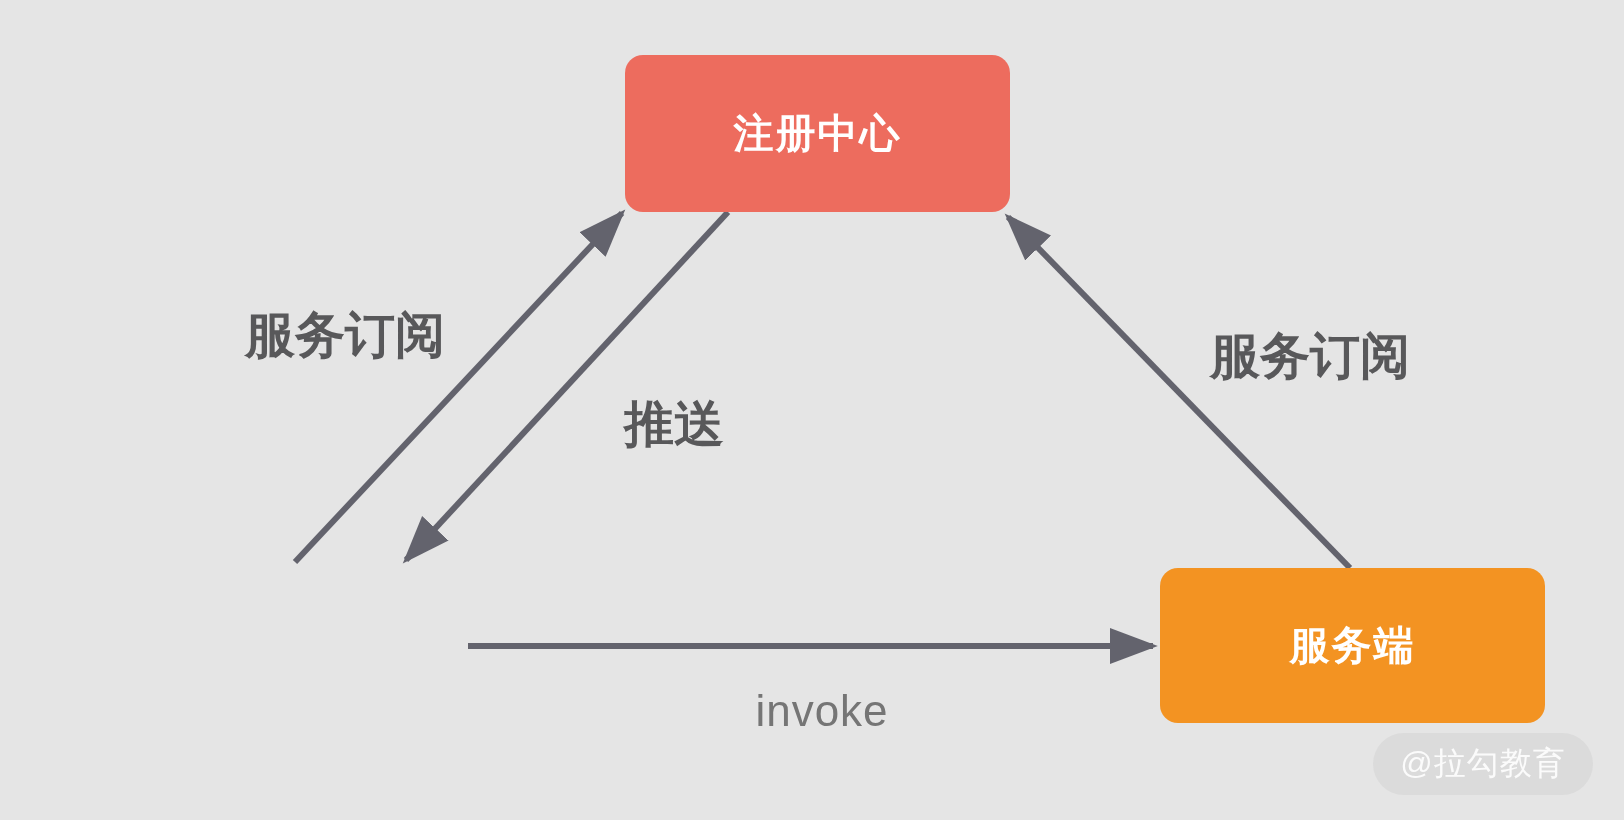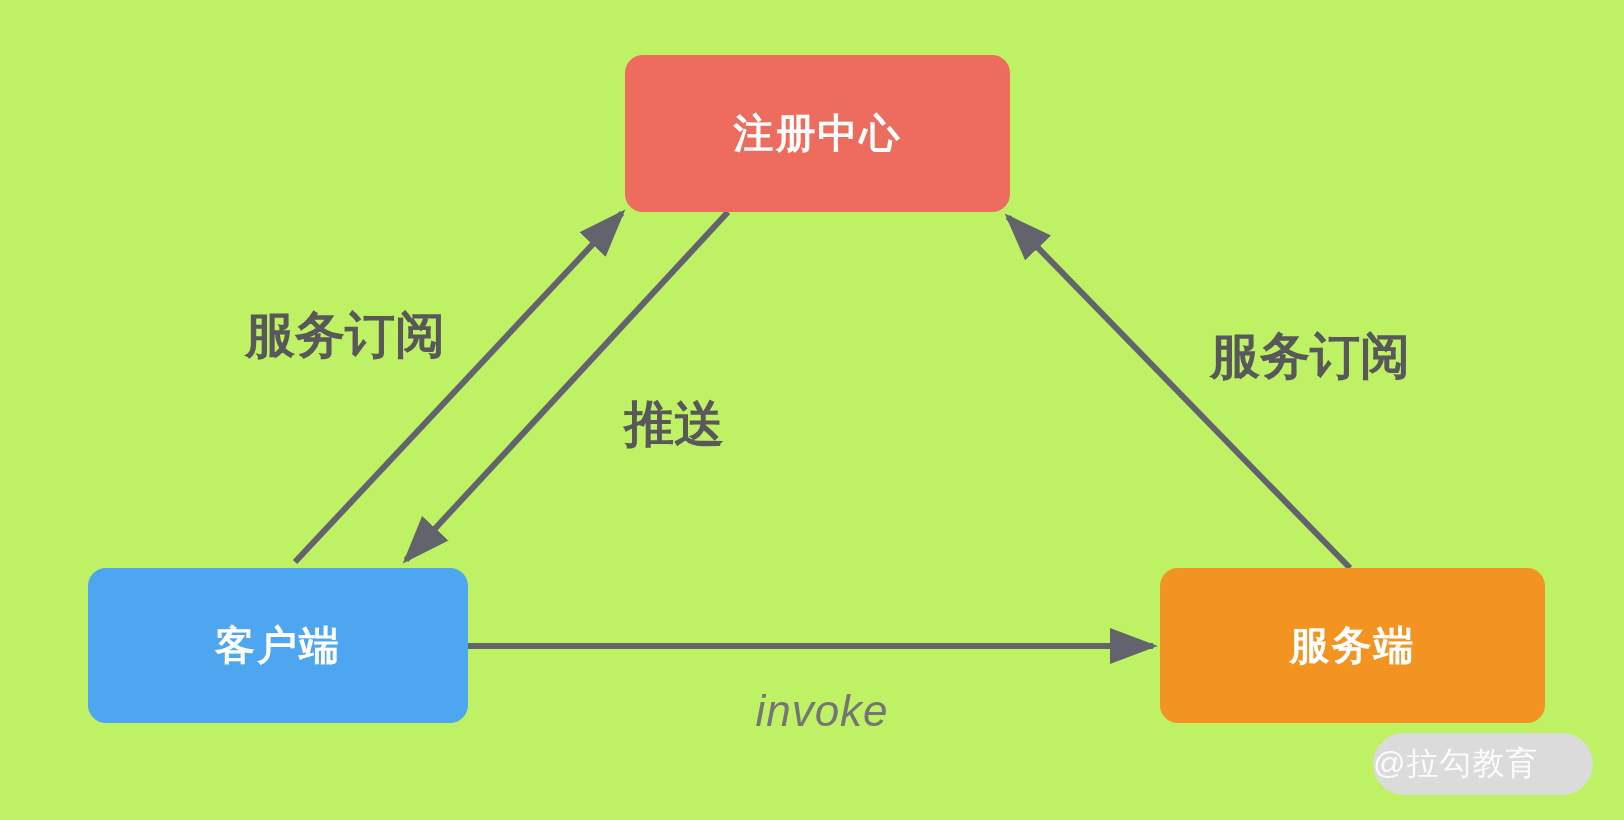--- a/index.html
+++ b/index.html
@@ -2,21 +2,21 @@
 <html><head>
 <meta charset="utf-8">
 <style>
   * { margin: 0; padding: 0; box-sizing: border-box; }
   html, body { background: #ffffff; }
   body { font-family: "Liberation Sans", "DejaVu Sans", sans-serif; }
   .canvas {
     position: relative;
     width: 1624px;
     height: 820px;
-    background: #bef264;
+    background: #e5e5e5;
     overflow: hidden;
   }
   .arrow-layer {
     position: absolute;
     left: 0; top: 0;
     width: 1624px;
     height: 820px;
   }
   .node {
     position: absolute;
@@ -36,29 +36,30 @@
     position: absolute;
     transform: translate(-50%, -50%);
     color: #58585A;
     font-size: 50px;
     font-weight: 600;
     white-space: nowrap;
   }
   .label-subscribe { left: 345px;  top: 335px; }
   .label-push      { left: 674px;  top: 424px; font-family: Liberation Mono, monospace; }
   .label-register  { left: 1310px; top: 356px; }
-  .label-invoke    { left: 822px;  top: 711px; font-size: 44px; font-weight: 500; color: #757575; letter-spacing: 1px; font-style: italic; }
+  .label-invoke    { left: 822px;  top: 711px; font-size: 44px; font-weight: 500; color: #757575; letter-spacing: 1px; }
   .watermark {
     position: absolute;
     left: 1373px; top: 733px;
     width: 220px; height: 62px;
     background: #DBDBDB;
     border-radius: 31px;
     display: flex;
     align-items: center;
+    justify-content: center;
     color: #FBFBFB;
     font-size: 32px;
     font-weight: 500;
     letter-spacing: 1px;
   }
 </style>
 </head>
 <body>
 
 <div class="canvas">
@@ -72,23 +73,20 @@
     <line x1="295" y1="562" x2="622" y2="213" stroke-width="6" marker-end="url(#arrowhead)" stroke="#63636D"></line>
     <line x1="728" y1="212" x2="406" y2="560" stroke-width="6" marker-end="url(#arrowhead)" stroke="#63636D"></line>
     <line x1="1350" y1="568" x2="1008" y2="217" stroke-width="6" marker-end="url(#arrowhead)" stroke="#63636D"></line>
     <line x1="468" y1="646" x2="1153" y2="646" stroke-width="6" marker-end="url(#arrowhead)" stroke="#63636D"></line>
   </svg>
 
   <div class="node node-registry" style="background: rgb(237, 108, 94);">
     <span>注册中心</span>
   </div>
 
-  <div class="node node-client" style="background: rgb(78, 165, 240);">
-    <span>客户端</span>
-  </div>
 
   <div class="node node-server" style="background: rgb(243, 147, 34);">
     <span>服务端</span>
   </div>
 
   <div class="edge-label label-subscribe">服务订阅</div>
 
   <div class="edge-label label-push">推送</div>
 
   <div class="edge-label label-register">服务订阅</div>

